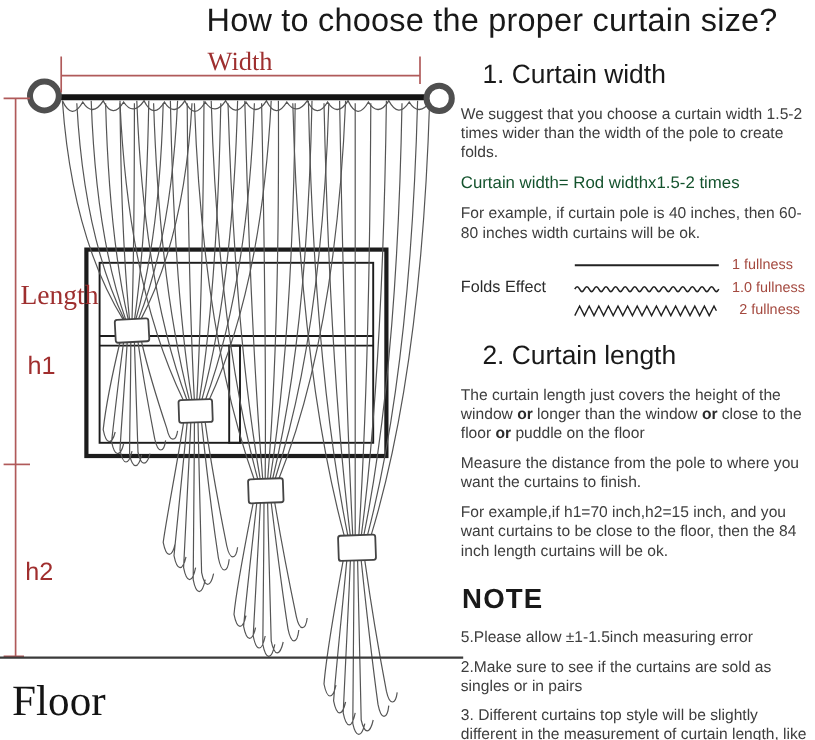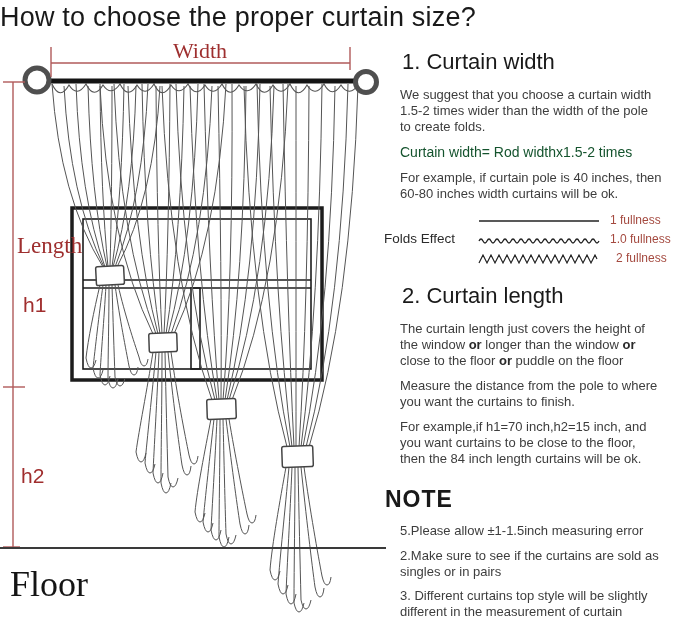--- a/index.html
+++ b/index.html
@@ -1,28 +1,28 @@
 <!DOCTYPE html>
 <html><head>
 <meta charset="utf-8">
 <style>
   html,body{margin:0;padding:0;background:#fff;}
   .page{position:relative;width:679px;height:617px;background:#fff;overflow:hidden;
         font-family:"Liberation Sans",sans-serif;}
-  .title{position:absolute;top:2px;left:0;width:648px;text-align:left;
+  .title{position:absolute;top:2px;left:0;width:648px;text-align:right;
          font-size:27px;color:#191919;letter-spacing:.2px;}
   .diagram-svg{position:absolute;left:0;top:40px;}
   .serif-label{font-family:"Liberation Serif",serif;}
   .sans-label{font-family:"Liberation Sans",sans-serif;}
 
   .right-col{position:absolute;left:384px;top:44px;width:294px;
              font-size:13px;line-height:1.23;color:#3d3d3d;}
   .sec-heading{font-size:22px;font-weight:400;color:#191919;margin:14px 0 12px;padding-left:18px;}
   .sec-heading.first{margin-top:4px;}
-  .right-col p{margin:0 16px 9px;}
+  .right-col p{margin:0 0 9px;}
   .formula{font-weight:normal;font-size:14px;color:#14532d;margin:0 0 7px;}
   .bold-or{font-weight:bold;color:#2a2a2a;}
   .folds{display:flex;align-items:center;margin:6px 0 2px;}
   .folds-label{width:94px;font-size:13.5px;color:#2b2b2b;}
   .frow{display:flex;align-items:center;height:19px;}
   .fline{margin-right:10px;flex:none;}
   .flabel{font-size:12px;color:#a4493f;white-space:nowrap;}
   .note-heading{font-size:23px;font-weight:700;color:#191919;letter-spacing:1px;
                 margin:18px 0 10px;padding-left:1px;}
   .note-item{margin:0;line-height:1.2;}

